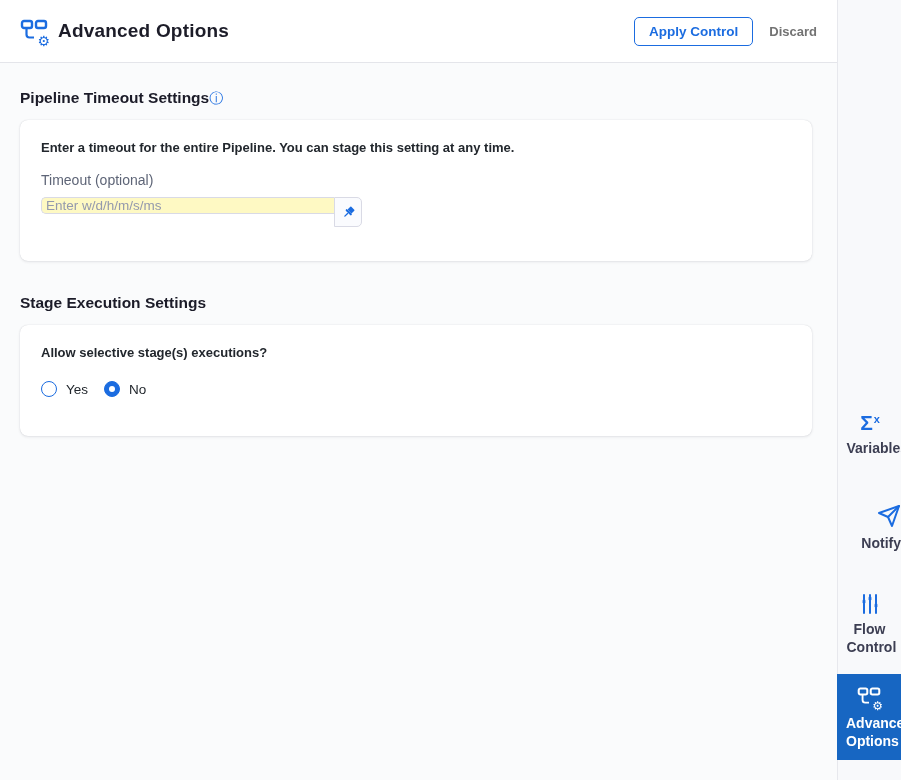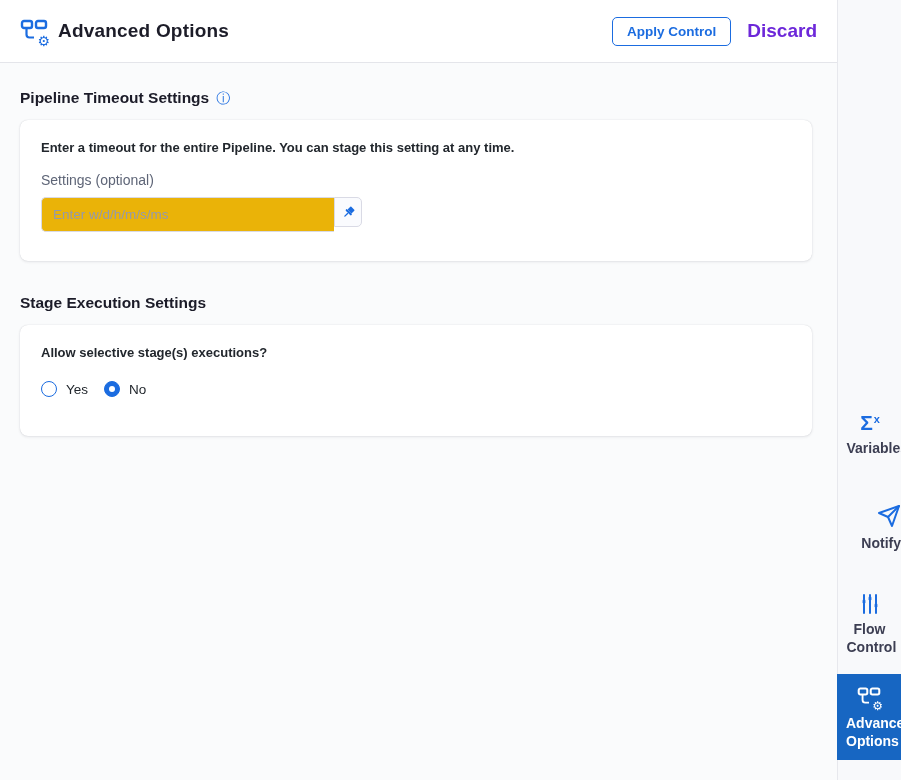--- a/index.html
+++ b/index.html
@@ -7,30 +7,30 @@
   .app { display:flex; width:901px; height:780px; overflow:hidden; }
 
   
   .main { width:837px; display:flex; flex-direction:column; background:#fafbfc; }
   .header { height:63px; background:#fff; border-bottom:1px solid #e4e5ea; display:flex; align-items:center; padding:0 20px; flex:0 0 auto; }
   .header-icon { width:28px; height:28px; position:relative; flex:0 0 auto; }
   .header-icon .gear-glyph { position:absolute; right:-2px; bottom:-3px; font-size:14px; line-height:1; color:#1b6ce0; }
   .page-title { font-size:19px; font-weight:bold; color:#1c1c28; margin-left:10px; letter-spacing:.2px; }
   .header-actions { margin-left:auto; display:flex; align-items:center; gap:16px; }
   .apply-btn { background:#fff; border:1.5px solid #1b6ce0; color:#1b6ce0; font-family:inherit; font-size:13.5px; font-weight:bold; border-radius:5px; padding:6px 14px; cursor:pointer; }
-  .discard-link { color:#6d28d9; font-size:19px; font-weight:bold; text-decoration:none; cursor:pointer; }
+  .discard-link { color:#737373; font-size:13px; font-weight:bold; text-decoration:none; cursor:pointer; }
 
   .content { flex:1; padding:26px 25px 0 20px; }
-  .section-heading { display:flex; align-items:center; gap:7px; font-size:15.5px; font-weight:bold; color:#1b1b28; }
+  .section-heading { display:flex; align-items:center; font-size:15.5px; font-weight:bold; color:#1b1b28; }
   .info-glyph { color:#1b6ce0; font-size:14px; font-weight:normal; line-height:1; cursor:pointer; }
   .card { background:#fff; border-radius:8px; box-shadow:0 0 1px rgba(40,41,61,.20), 0 1px 3px rgba(40,41,61,.10); margin-top:13px; padding:20px 21px; }
   .card-desc { font-size:13px; font-weight:bold; color:#22272d; }
   .field-label { font-size:14px; color:#5e6577; margin-top:17px; }
   .input-group { display:flex; margin-top:9px; width:321px; }
-  .timeout-input { flex:1; height:35px; border:1px solid #d9dae5; border-right:none; border-radius:5px 0 0 5px; padding:0 11px; font-family:inherit; font-size:13.5px; color:#22272d; background:#eab308; outline:none; }
+  .timeout-input { flex:1; height:17px; border:1px solid #d9dae5; border-right:none; border-radius:5px 0 0 5px; padding:0 4px; font-family:inherit; font-size:13.5px; color:#22272d; background:#fef9c3; outline:none; }
   .timeout-input::placeholder { color:#9499ad; }
   .pin-btn { width:28px; height:30px; border:1px solid #d9dae5; border-radius:0 5px 5px 0; background:#fafbfe; display:flex; align-items:center; justify-content:center; cursor:pointer; }
   .card-1 { height:141px; }
   .heading-2 { margin-top:33px; }
   .card-2 { height:111px; }
   .radio-row { display:flex; align-items:center; gap:16px; margin-top:21px; }
   .radio-option { display:flex; align-items:center; gap:9px; font-size:13.5px; color:#22272d; cursor:pointer; }
   .radio-dot { width:16px; height:16px; border-radius:50%; border:1.5px solid #1b6ce0; background:#fff; position:relative; flex:0 0 auto; }
   .radio-dot.selected { background:#1b6ce0; border-color:#1b6ce0; }
   .radio-dot.selected::after { content:""; position:absolute; left:50%; top:50%; width:6px; height:6px; margin:-3px 0 0 -3px; background:#fff; border-radius:50%; }
@@ -74,21 +74,21 @@
 
     <div class="content">
 
       <div class="section-heading">
         <span>Pipeline Timeout Settings</span>
         <span class="info-glyph">ⓘ</span>
       </div>
 
       <div class="card card-1">
         <div class="card-desc">Enter a timeout for the entire Pipeline. You can stage this setting at any time.</div>
-        <div class="field-label">Settings (optional)</div>
+        <div class="field-label">Timeout (optional)</div>
         <div class="input-group">
           <input class="timeout-input" type="text" placeholder="Enter w/d/h/m/s/ms" style="">
           <button class="pin-btn">
             <svg width="15" height="15" viewBox="0 0 16 16">
               <g transform="rotate(45 8 8)" fill="#1b6ce0">
                 <rect x="5" y="1.5" width="6" height="5" rx="0.8"></rect>
                 <rect x="3.8" y="6.5" width="8.4" height="2.2" rx="1.1"></rect>
                 <rect x="7.3" y="8.7" width="1.4" height="5.5" rx="0.7"></rect>
               </g>
             </svg>

